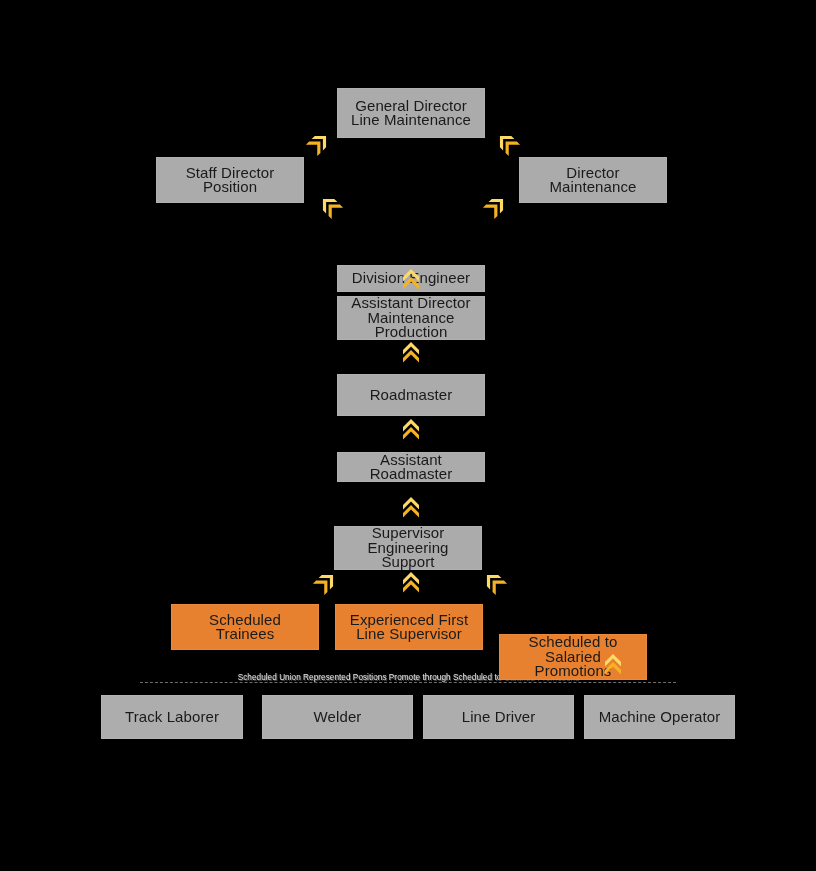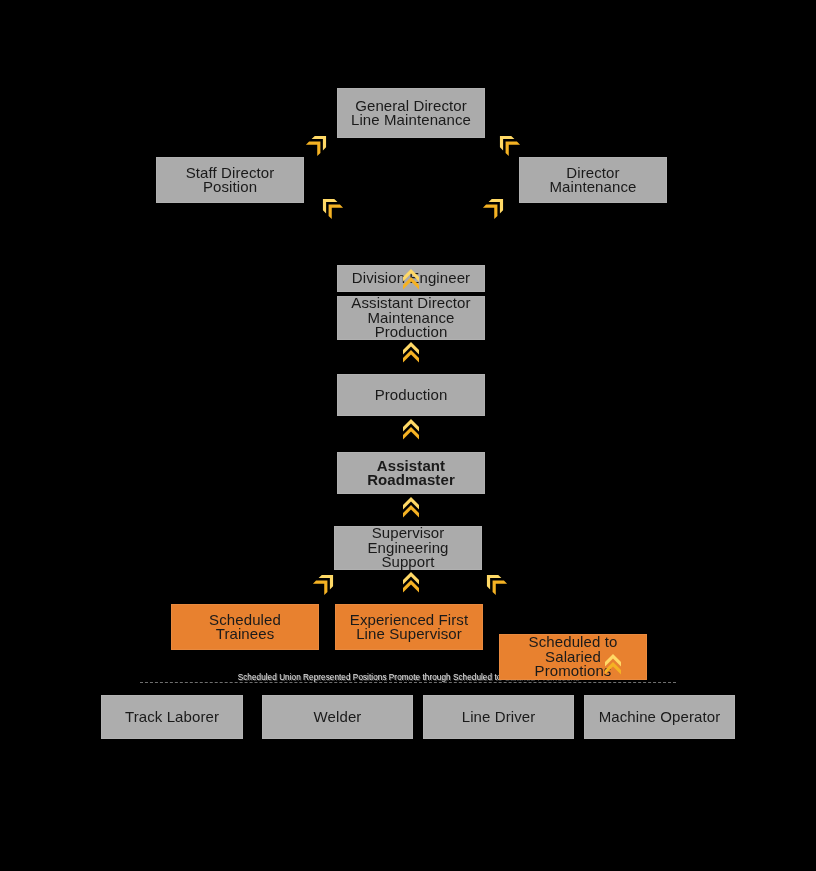--- a/index.html
+++ b/index.html
@@ -102,23 +102,23 @@
 <div class="node gray" style="left: 519px; top: 157px; width: 148px; height: 46px;">
     <span class="node-label">Director Maintenance</span>
   </div>
 <div class="node gray" style="left: 337px; top: 225px; width: 148px; height: 27px; margin-top: 40px;">
     <span class="node-label">Division Engineer</span>
   </div>
 <div class="node gray" style="left: 337px; top: 296px; width: 148px; height: 44px;">
     <span class="node-label">Assistant Director Maintenance Production</span>
   </div>
 <div class="node gray" style="left: 337px; top: 374px; width: 148px; height: 42px;">
-    <span class="node-label">Production</span>
+    <span class="node-label">Roadmaster</span>
   </div>
-<div class="node gray" style="left: 337px; top: 452px; width: 148px; height: 42px; font-weight: bold;">
+<div class="node gray" style="left: 337px; top: 452px; width: 148px; height: 30px;">
     <span class="node-label">Assistant Roadmaster</span>
   </div>
 <div class="node gray" style="left: 334px; top: 526px; width: 148px; height: 44px;">
     <span class="node-label">Supervisor Engineering Support</span>
   </div>
 <div class="node orange" style="left: 171px; top: 604px; width: 148px; height: 46px;">
     <span class="node-label">Scheduled Trainees</span>
   </div>
 <div class="node orange" style="left: 335px; top: 604px; width: 148px; height: 46px;">
     <span class="node-label">Experienced First Line Supervisor</span>

